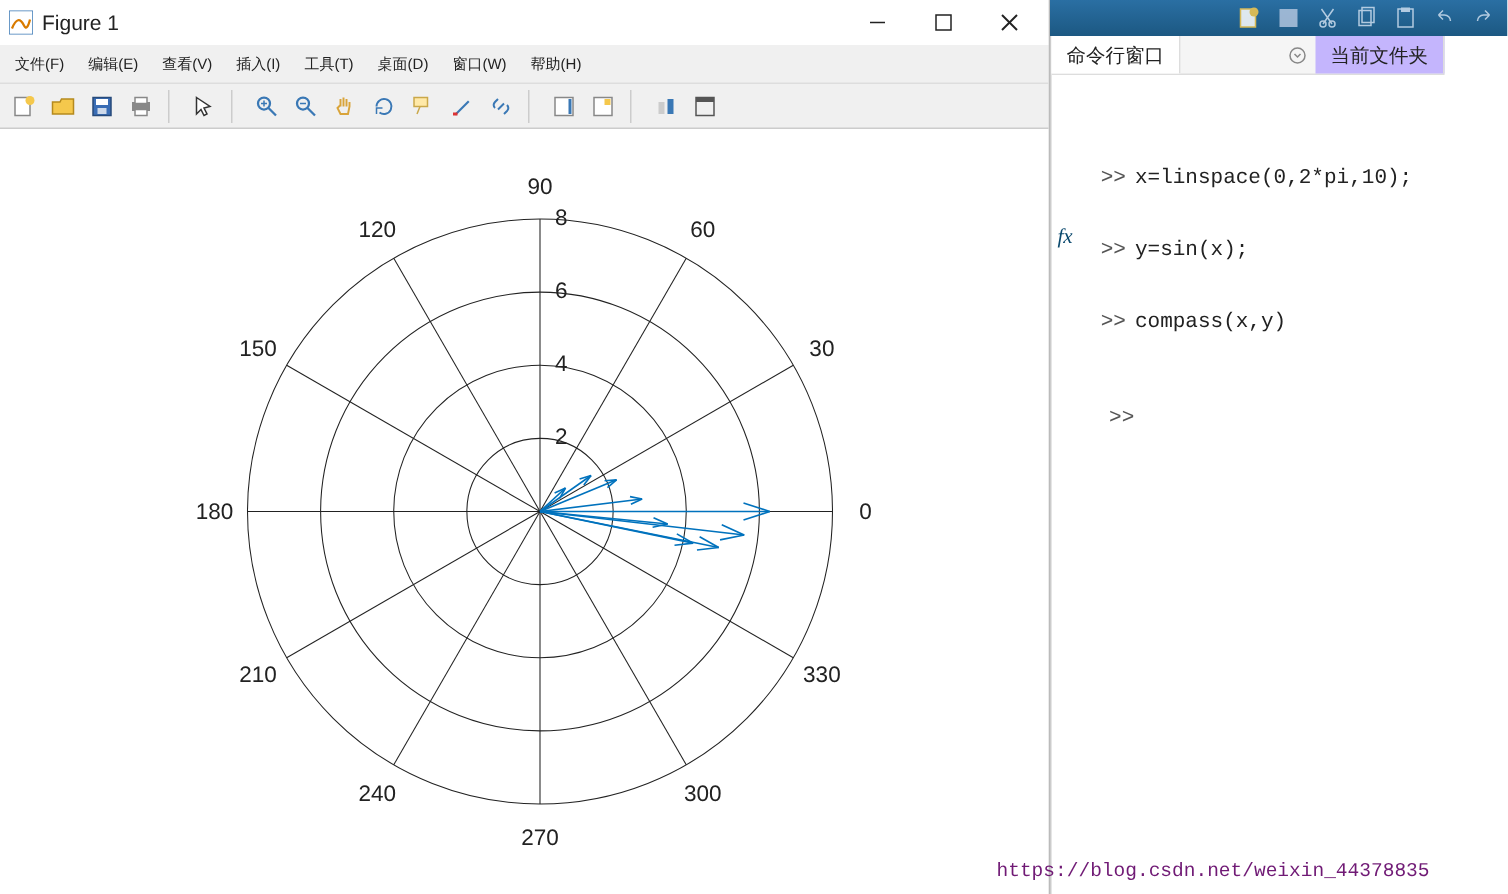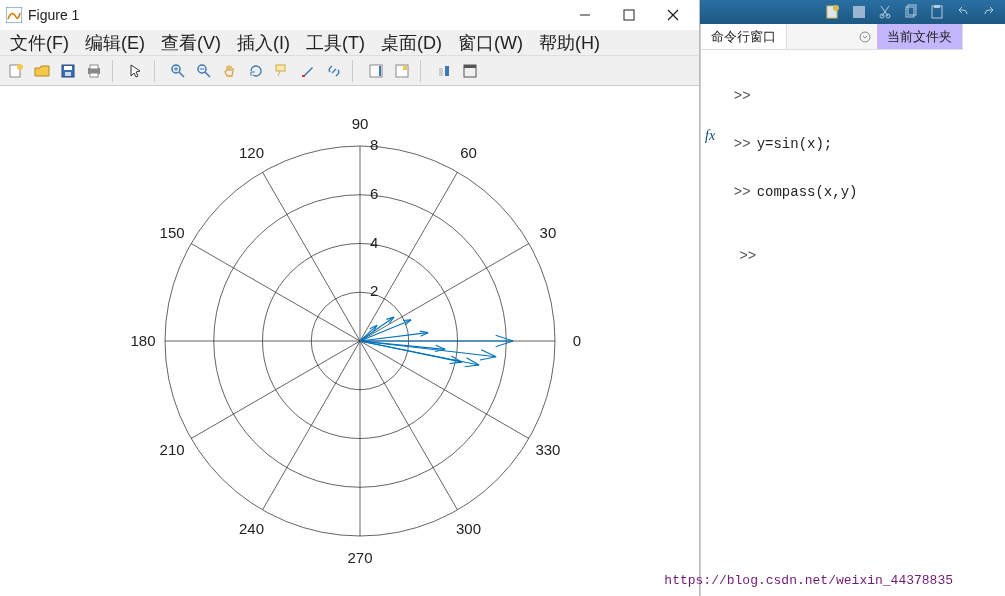--- a/index.html
+++ b/index.html
@@ -41,21 +41,21 @@
     color: #333;
   }
   .winbtn svg { stroke: #222; }
   .menubar {
     height: 26px;
     background: #f0f0f0;
     display: flex;
     align-items: center;
     padding: 0 6px;
     gap: 8px;
-    font-size: 18px;
+    font-size: 10px;
     border-bottom: 1px solid #ddd;
   }
   .menubar span { padding: 2px 4px; cursor: default; }
   .toolbar {
     height: 30px;
     background: #f0f0f0;
     border-bottom: 1px solid #ccc;
     display: flex; align-items: center;
     padding: 0 4px;
     gap: 2px;
@@ -92,21 +92,21 @@
     width: 16px; height: 16px;
     opacity: .85;
   }
   .cmd-panel {
     position: absolute;
     left: 700px; top: 24px;
     width: 263px;
     bottom: 0;
     border-left: 1px solid #ccc;
     background: #fff;
-    display: flex; flex-direction: column;
+    display: flex; flex-direction: column; gap: 23px;
   }
   .panel-tabs {
     height: 26px;
     background: #f5f5f5;
     border-bottom: 1px solid #ddd;
     display: flex; align-items: stretch;
     font-size: 13px;
   }
   .panel-tabs .tab {
     padding: 4px 10px; display: flex; align-items: center; gap: 4px;
@@ -398,20 +398,20 @@
       <svg width="12" height="12" viewBox="0 0 12 12">
           <circle cx="6" cy="6" r="5" fill="none" stroke="#888"></circle>
           <path d="M4 5l2 2 2-2" fill="none" stroke="#888"></path>
         </svg>
     </div>
     <div class="tab" style="background:#c4b5fd">
       <span>当前文件夹</span>
     </div>
   </div>
   <div class="cmd-body">
-    <div class="cmd-line">&nbsp;&nbsp;<span class="prompt">&gt;&gt;</span> </div>
+    <div class="cmd-line">&nbsp;&nbsp;<span class="prompt">&gt;&gt;</span> <span>x=linspace(0,2*pi,10);</span></div>
     <div class="cmd-line">&nbsp;&nbsp;<span class="prompt">&gt;&gt;</span> <span>y=sin(x);</span></div>
     <div class="cmd-line">&nbsp;&nbsp;<span class="prompt">&gt;&gt;</span> <span>compass(x,y)</span></div>
     <span class="fx">fx</span>
     <div class="cmd-line" style="margin-left:14px">&nbsp;<span class="prompt">&gt;&gt;</span> </div>
     <div class="watermark">https://blog.csdn.net/weixin_44378835</div>
   </div>
 </div>
 
 </body></html>

